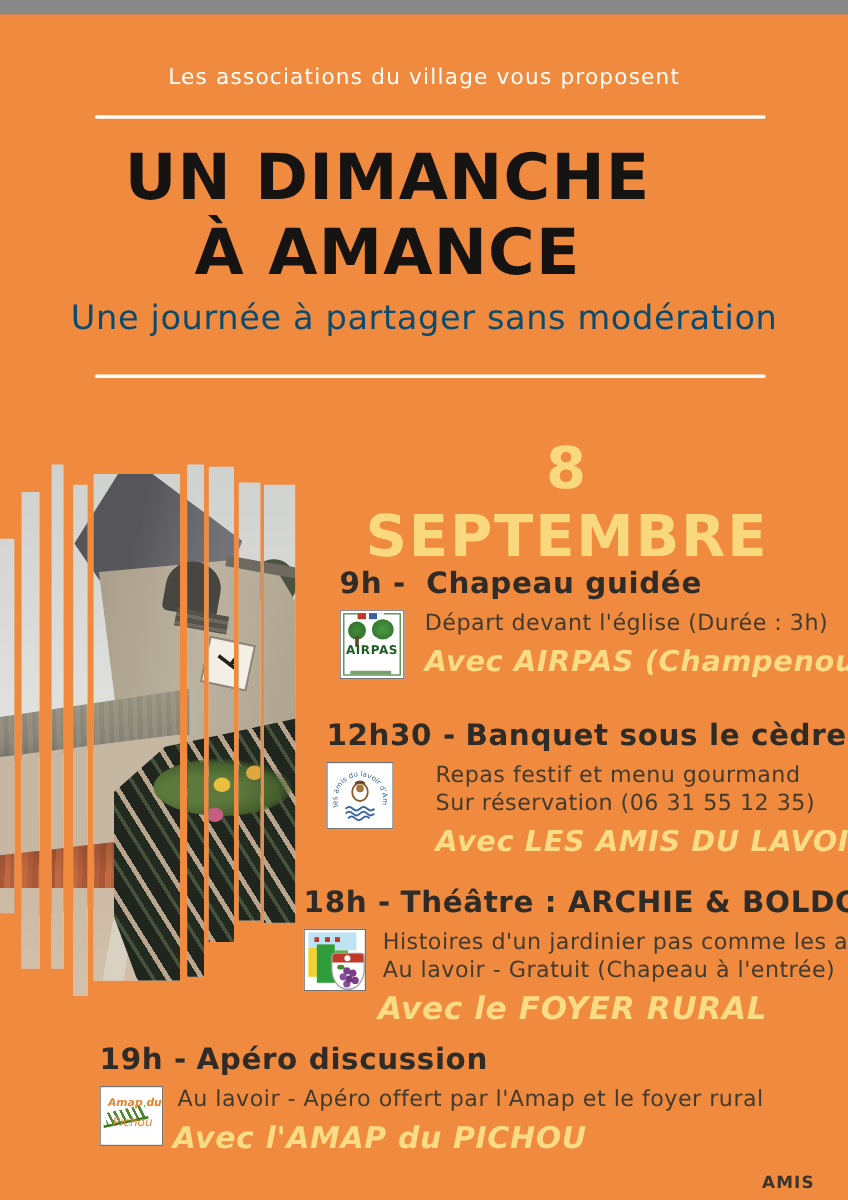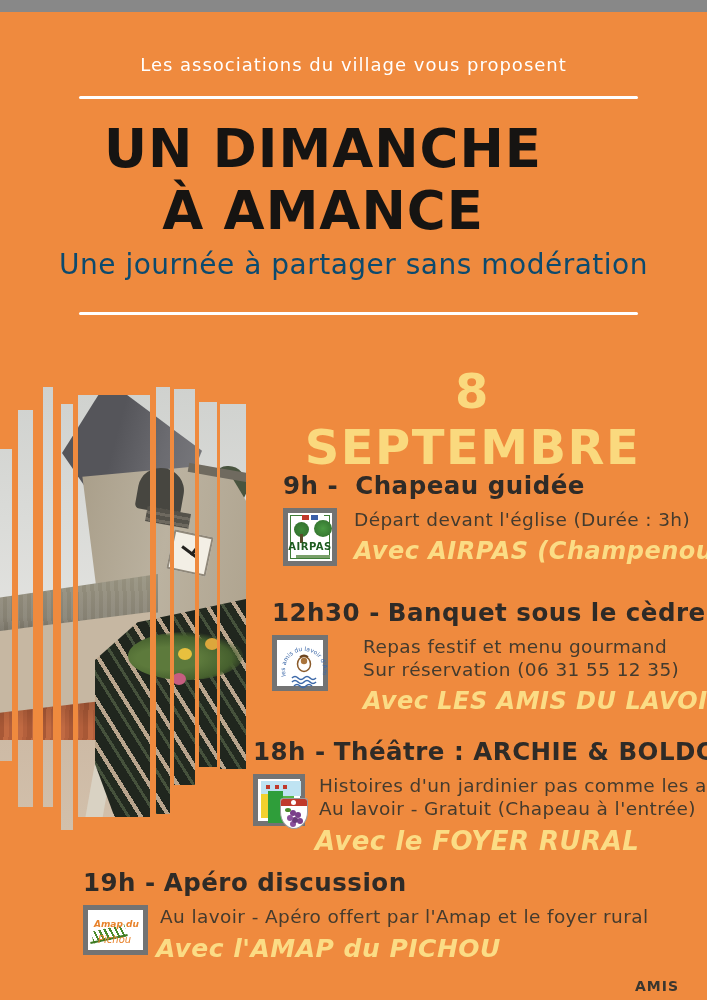--- a/index.html
+++ b/index.html
@@ -32,21 +32,21 @@
   .event-1 .e-col{margin-left:17px;}
   .event-2{left:272px;top:586px;}
   .event-2 .e-col{margin-left:35px;}
   .event-3{left:253px;top:725px;}
   .event-3 .e-col{margin-left:14px;}
   .event-3 .e-credit{margin-left:-4px;font-size:26px;}
   .event-4{left:48px;top:856px;padding-left:35px;}
   .event-4 .e-col{margin-left:12px;}
   .event-4 .e-credit{margin-left:-4px;font-size:25px;}
   
-  .logo{position:relative;flex:none;background:#FFFFFF;border:5px solid #737373;box-sizing:border-box;}
+  .logo{position:relative;flex:none;background:#FFFFFF;border:1px solid #737373;box-sizing:border-box;}
   .logo *{position:absolute;}
   .logo-airpas{width:54px;height:58px;}
   .a-frame{inset:2px;border:1px solid #3F7D36;}
   .a-toprow{left:14px;top:2px;width:22px;height:5px;
             background:linear-gradient(90deg,#C0392B 0 30%,#fff 30% 42%,#3A5FA8 42% 72%,#fff 72%);}
   .a-tree1{left:6px;top:9px;width:15px;height:15px;border-radius:50%;background:radial-gradient(#3F8A3A,#2E6B2B);}
   .a-tree2{left:26px;top:7px;width:18px;height:17px;border-radius:50%;background:radial-gradient(#4A9A42,#2E6B2B);}
   .a-trunk{left:12px;top:21px;width:3px;height:9px;background:#5A4A28;}
   .a-name{left:0;top:28px;width:100%;text-align:center;font-size:10px;font-weight:bold;color:#1E5C20;letter-spacing:0.5px;}
   .a-sub{left:8px;bottom:3px;width:34px;height:3px;background:#7AA06A;}
@@ -58,21 +58,21 @@
   .f-yellow{left:3px;top:15px;width:7px;height:24px;background:#F2D12E;}
   .f-green1{left:10px;top:12px;width:15px;height:32px;background:#2F9E3A;}
   .f-green2{left:25px;top:17px;width:11px;height:27px;background:#57B447;}
   .f-shield{left:22px;top:19px;width:26px;height:29px;background:#fff;border:1px solid #999;
             border-radius:3px 3px 50% 50%/3px 3px 55% 55%;}
   .f-band{left:0;top:0;width:100%;height:7px;background:#C0392B;border-radius:2px 2px 0 0;}
   .f-notch{left:10px;top:1px;width:5px;height:5px;background:#fff;border-radius:50%;}
   .f-grapes{left:9px;top:11px;width:6px;height:6px;border-radius:50%;background:#7A3F8A;
             box-shadow:5px 2px 0 #7A3F8A,-3px 5px 0 #8A4F9A,2px 7px 0 #6A3A7A,7px 8px 0 #7A3F8A,0 11px 0 #8A4F9A;}
   .f-leaf{left:4px;top:9px;width:6px;height:4px;background:#4A8A2A;border-radius:50%;}
-  .logo-amap{width:65px;height:50px;}
+  .logo-amap{width:53px;height:50px;}
   .m-line1{left:6px;top:9px;font-size:9px;font-style:italic;font-weight:bold;color:#E8832C;white-space:nowrap;}
   .m-line2{left:10px;top:24px;font-size:10px;font-style:italic;font-weight:normal;color:#E8832C;white-space:nowrap;}
   .m-leaf{left:4px;top:18px;width:34px;height:12px;transform:rotate(-12deg);
           background:repeating-linear-gradient(75deg,#4A8A2A 0 2px,transparent 2px 5px);}
   .m-stem{left:2px;top:28px;width:38px;height:2px;transform:rotate(-12deg);background:#3E7A22;}
   
   .strips{position:absolute;left:0;top:0;}
   .strip{position:absolute;overflow:hidden;}
   .scene{position:absolute;width:247px;height:448px;}
   .scene>div{position:absolute;}

